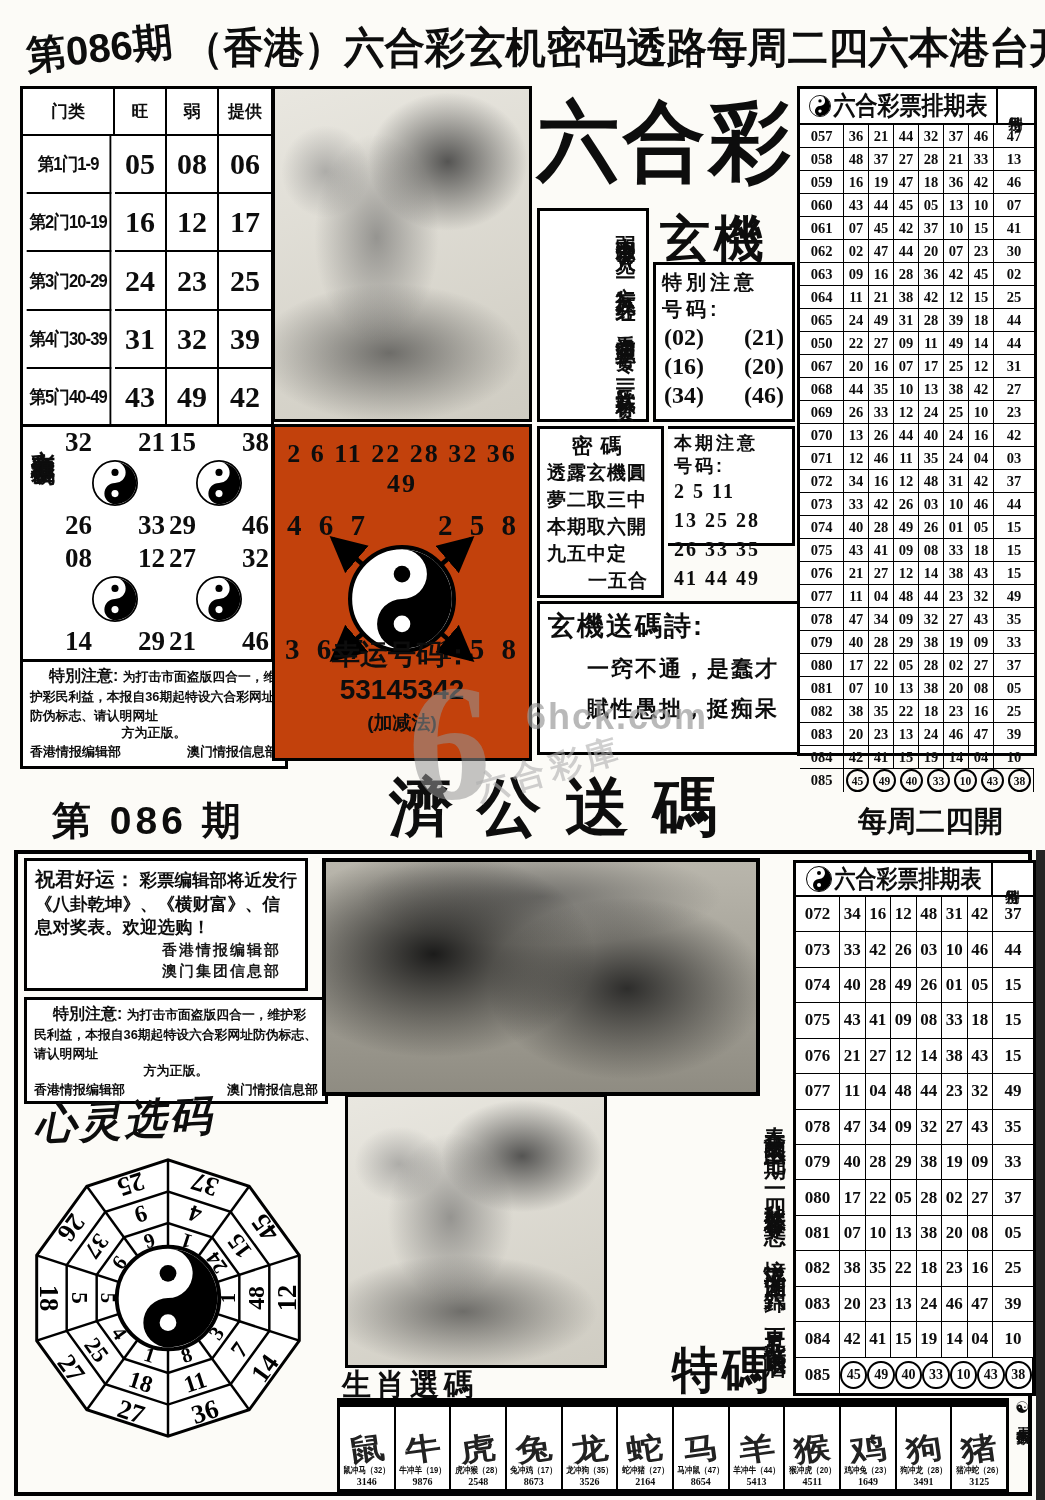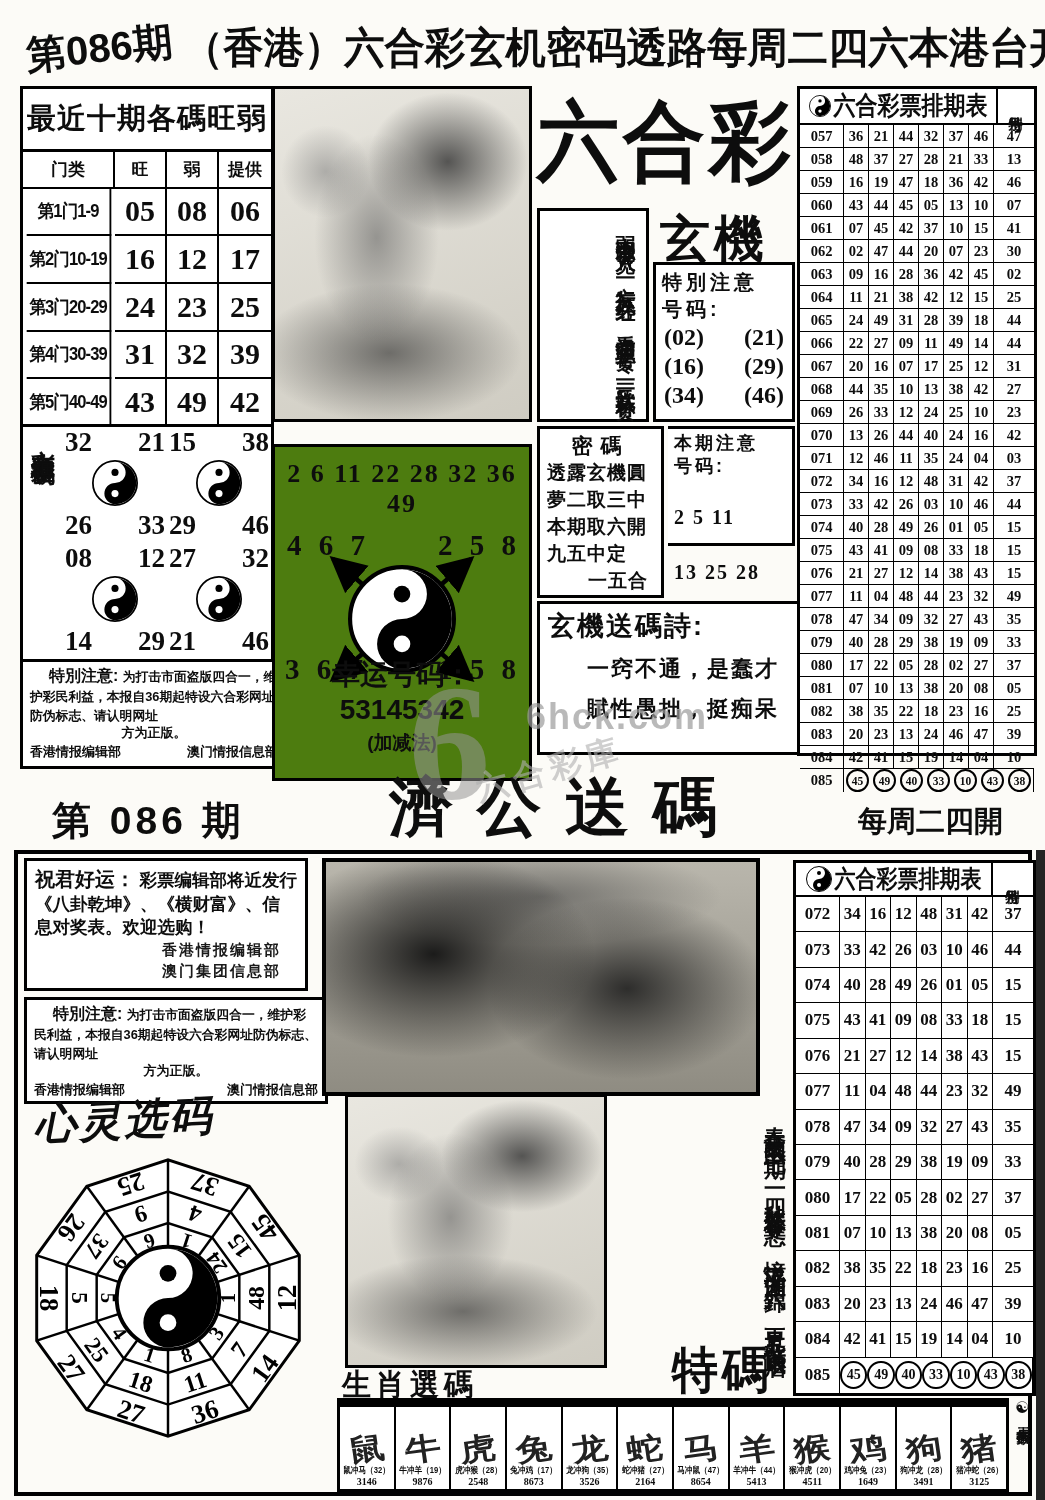--- a/index.html
+++ b/index.html
@@ -47,21 +47,21 @@
      linear-gradient(160deg,#e9e7e0,#cfccc2);}
   .painting--dark{background:
      radial-gradient(ellipse 50% 60% at 25% 40%, rgba(15,15,15,.92), rgba(0,0,0,0) 75%),
      radial-gradient(ellipse 45% 55% at 70% 55%, rgba(25,25,25,.85), rgba(0,0,0,0) 72%),
      radial-gradient(ellipse 60% 30% at 50% 15%, rgba(70,70,70,.6), rgba(0,0,0,0) 70%),
      linear-gradient(#b9b6ac,#8f8c82);}
   .pt-top{left:272px;top:86px;width:254px;height:330px;border:3px solid #000;}
   .pt-wide{left:322px;top:858px;width:430px;height:230px;border:4px solid #000;}
   .pt-tall{left:345px;top:1094px;width:256px;height:268px;border:3px solid #000;}
   
-  .cnum{left:272px;top:424px;width:254px;height:331px;border:3px solid #000;background:#4d7c0f;margin-top:20px;}
+  .cnum{left:272px;top:424px;width:254px;height:331px;border:3px solid #000;background:#c2410c;}
   .cn-row{position:absolute;top:12px;left:0;right:0;text-align:center;font-family:"Liberation Serif",serif;
           font-size:26px;font-weight:700;letter-spacing:2px;}
   .cn-corner{position:absolute;font-family:"Liberation Serif",serif;font-size:29px;font-weight:700;letter-spacing:5px;}
   .cn-tl{left:12px;top:82px;} .cn-tr{right:8px;top:82px;} .cn-bl{left:10px;bottom:92px;} .cn-br{right:8px;bottom:92px;}
   .cn-lucky{position:absolute;bottom:52px;left:0;right:0;text-align:center;font-size:28px;font-weight:900;}
   .cn-note{position:absolute;bottom:22px;left:0;right:0;text-align:center;font-size:19px;font-weight:700;}
   
   .logo1{left:537px;top:82px;width:258px;height:122px;font-size:82px;font-weight:900;letter-spacing:4px;
          display:flex;align-items:center;justify-content:center;transform:scaleY(1.05);}
   .logo2{left:660px;top:206px;width:135px;font-size:50px;font-weight:900;letter-spacing:4px;}
@@ -71,21 +71,21 @@
   .specialbox{left:653px;top:262px;width:142px;height:160px;border:3px solid #000;background:#fff;padding:4px 6px;box-sizing:border-box;}
   .sp-title{font-size:20px;font-weight:900;letter-spacing:4px;}
   .sp-pair-row{font-family:"Liberation Serif",serif;font-size:24px;font-weight:700;display:flex;justify-content:space-between;
                padding:1px 2px;}
   .pwd{left:537px;top:426px;width:127px;height:172px;border:3px solid #000;background:#fff;padding:3px 7px;box-sizing:border-box;}
   .pwd-title{text-align:center;font-size:21px;font-weight:900;letter-spacing:8px;}
   .pwd-line{font-size:19px;font-weight:900;line-height:1.42;letter-spacing:1px;}
   .pwd-line-last{text-align:right;padding-right:6px;}
   .notebox{left:668px;top:426px;width:127px;height:120px;border:3px solid #000;border-left:none;background:#fff;padding:3px 6px;box-sizing:border-box;}
   .nb-title{font-size:18px;font-weight:900;letter-spacing:3px;line-height:1.25;}
-  .nb-line{font-family:"Liberation Serif",serif;font-size:20px;font-weight:700;line-height:1.45;letter-spacing:2px;margin-top:26px;}
+  .nb-line{font-family:"Liberation Serif",serif;font-size:20px;font-weight:700;line-height:1.45;letter-spacing:2px;}
   .mpoem{left:537px;top:601px;width:292px;height:154px;border:3px solid #000;background:#fff;padding:4px 8px;box-sizing:border-box;}
   .mp-title{font-size:27px;font-weight:900;letter-spacing:2px;}
   .mp-line{font-family:"Liberation Serif",serif;font-size:22px;font-weight:900;margin-top:10px;text-align:center;letter-spacing:2px;}
   
   .sched{border:3px solid #000;background:#fff;display:flex;flex-direction:column;box-sizing:border-box;}
   .sched-top{left:797px;top:86px;width:240px;height:670px;}
   .sched-bottom{left:793px;top:860px;width:243px;height:536px;}
   .sched-head{display:flex;border-bottom:2.5px solid #000;}
   .sched-head-main{flex:1;display:flex;align-items:center;justify-content:center;gap:3px;padding:2px;}
   .sched-title{font-weight:900;transform:scaleY(1.15);white-space:nowrap;}
@@ -161,21 +161,20 @@
 </svg>
 
 <div id="page">
 
   <div class="abs top-header">
     <span class="issue-no">第086期</span>
     <span class="header-rest">（香港）六合彩玄机密码透路每周二四六本港台开</span>
   </div>
 
   <div class="abs hc">
-    <div class="hc-title">最近十期各碼旺弱</div>
     <div class="hc-grid" id="hc-grid">
         <div class="hc-cell hc-head">门类</div>
         <div class="hc-cell hc-head">旺</div>
         <div class="hc-cell hc-head">弱</div>
         <div class="hc-cell hc-head">提供</div>
         <div class="hc-cell hc-label">第1门1-9</div>
         <div class="hc-cell hc-num">05</div>
         <div class="hc-cell hc-num">08</div>
         <div class="hc-cell hc-num">06</div>
         <div class="hc-cell hc-label">第2门10-19</div>
@@ -283,21 +282,21 @@
   </div>
   <div class="abs specialbox">
     <div class="sp-title">特別注意</div>
     <div class="sp-title">号码:</div>
     <div class="sp-pair-row">
       <span>(02)</span>
       <span>(21)</span>
     </div>
     <div class="sp-pair-row">
       <span>(16)</span>
-      <span>(29)</span>
+      <span>(20)</span>
     </div>
     <div class="sp-pair-row">
       <span>(34)</span>
       <span>(46)</span>
     </div>
   </div>
   <div class="abs pwd">
     <div class="pwd-title">密碼</div>
     <div class="pwd-line">透露玄機圓</div>
     <div class="pwd-line">夢二取三中</div>
@@ -414,21 +413,21 @@
           <div class="scell">065</div>
           <div class="scell">24</div>
           <div class="scell">49</div>
           <div class="scell">31</div>
           <div class="scell">28</div>
           <div class="scell">39</div>
           <div class="scell">18</div>
           <div class="scell">44</div>
         </div>
         <div class="srow">
-          <div class="scell">066</div>
+          <div class="scell">050</div>
           <div class="scell">22</div>
           <div class="scell">27</div>
           <div class="scell">09</div>
           <div class="scell">11</div>
           <div class="scell">49</div>
           <div class="scell">14</div>
           <div class="scell">44</div>
         </div>
         <div class="srow">
           <div class="scell">067</div>

